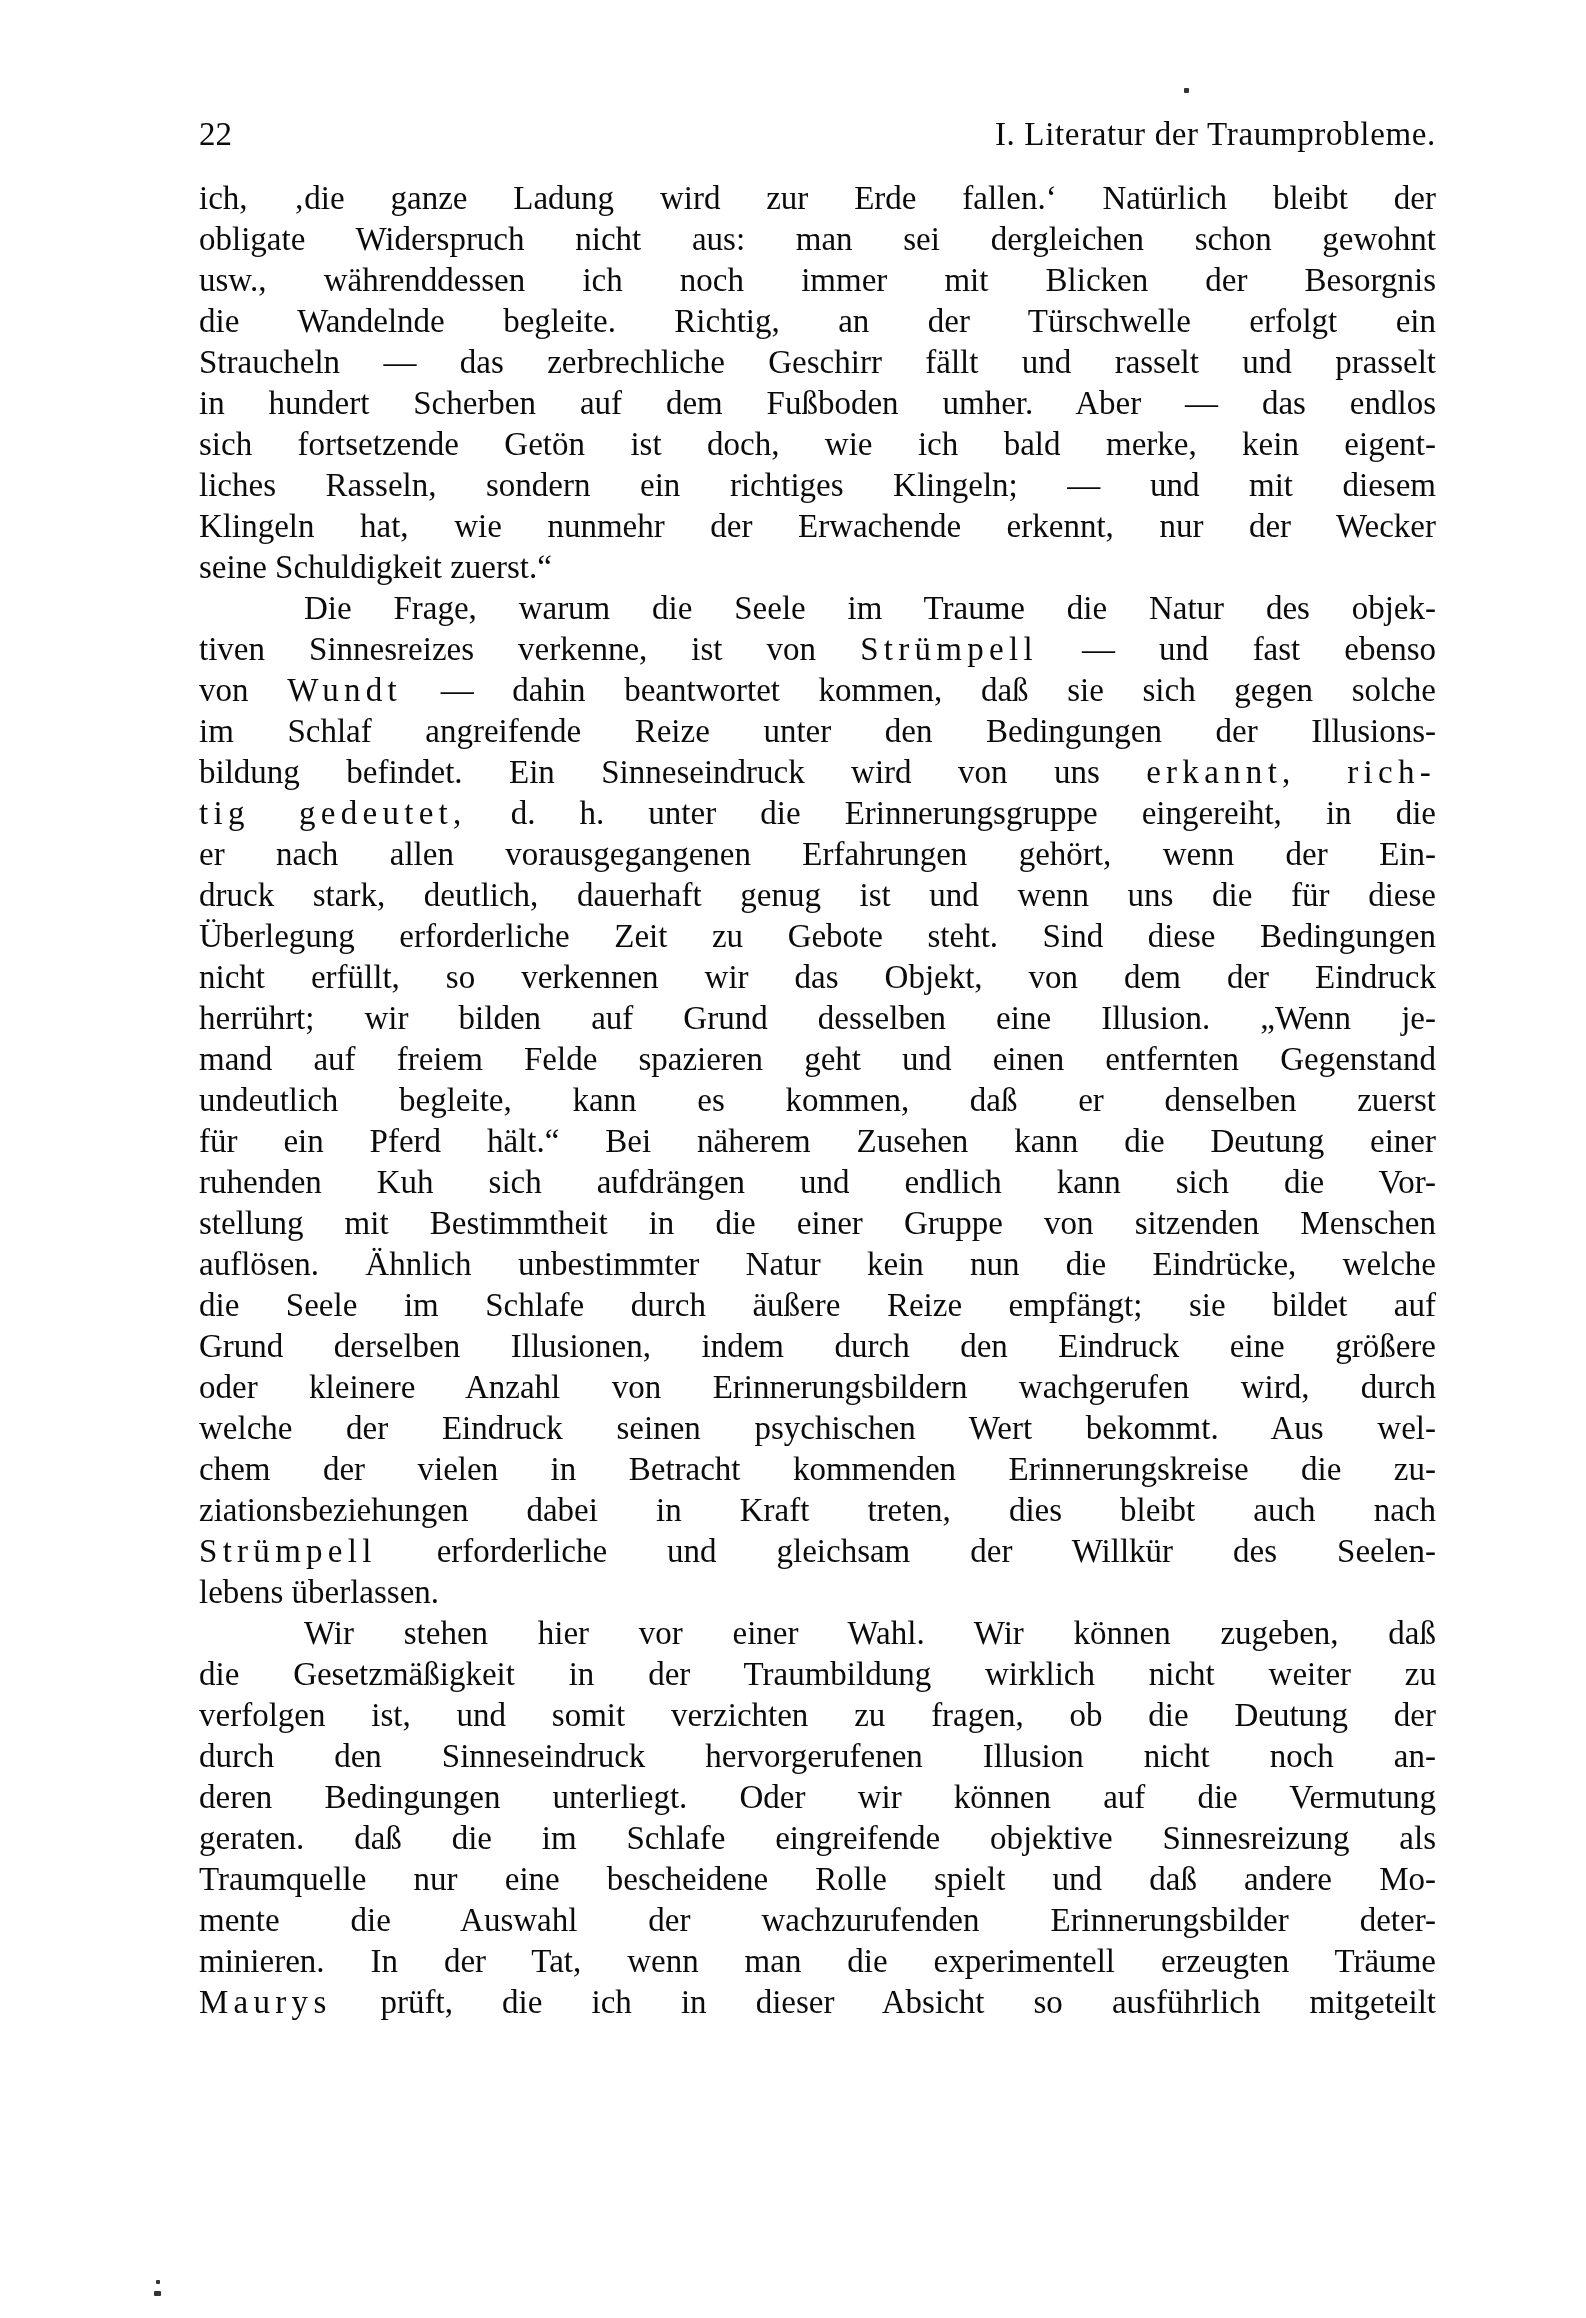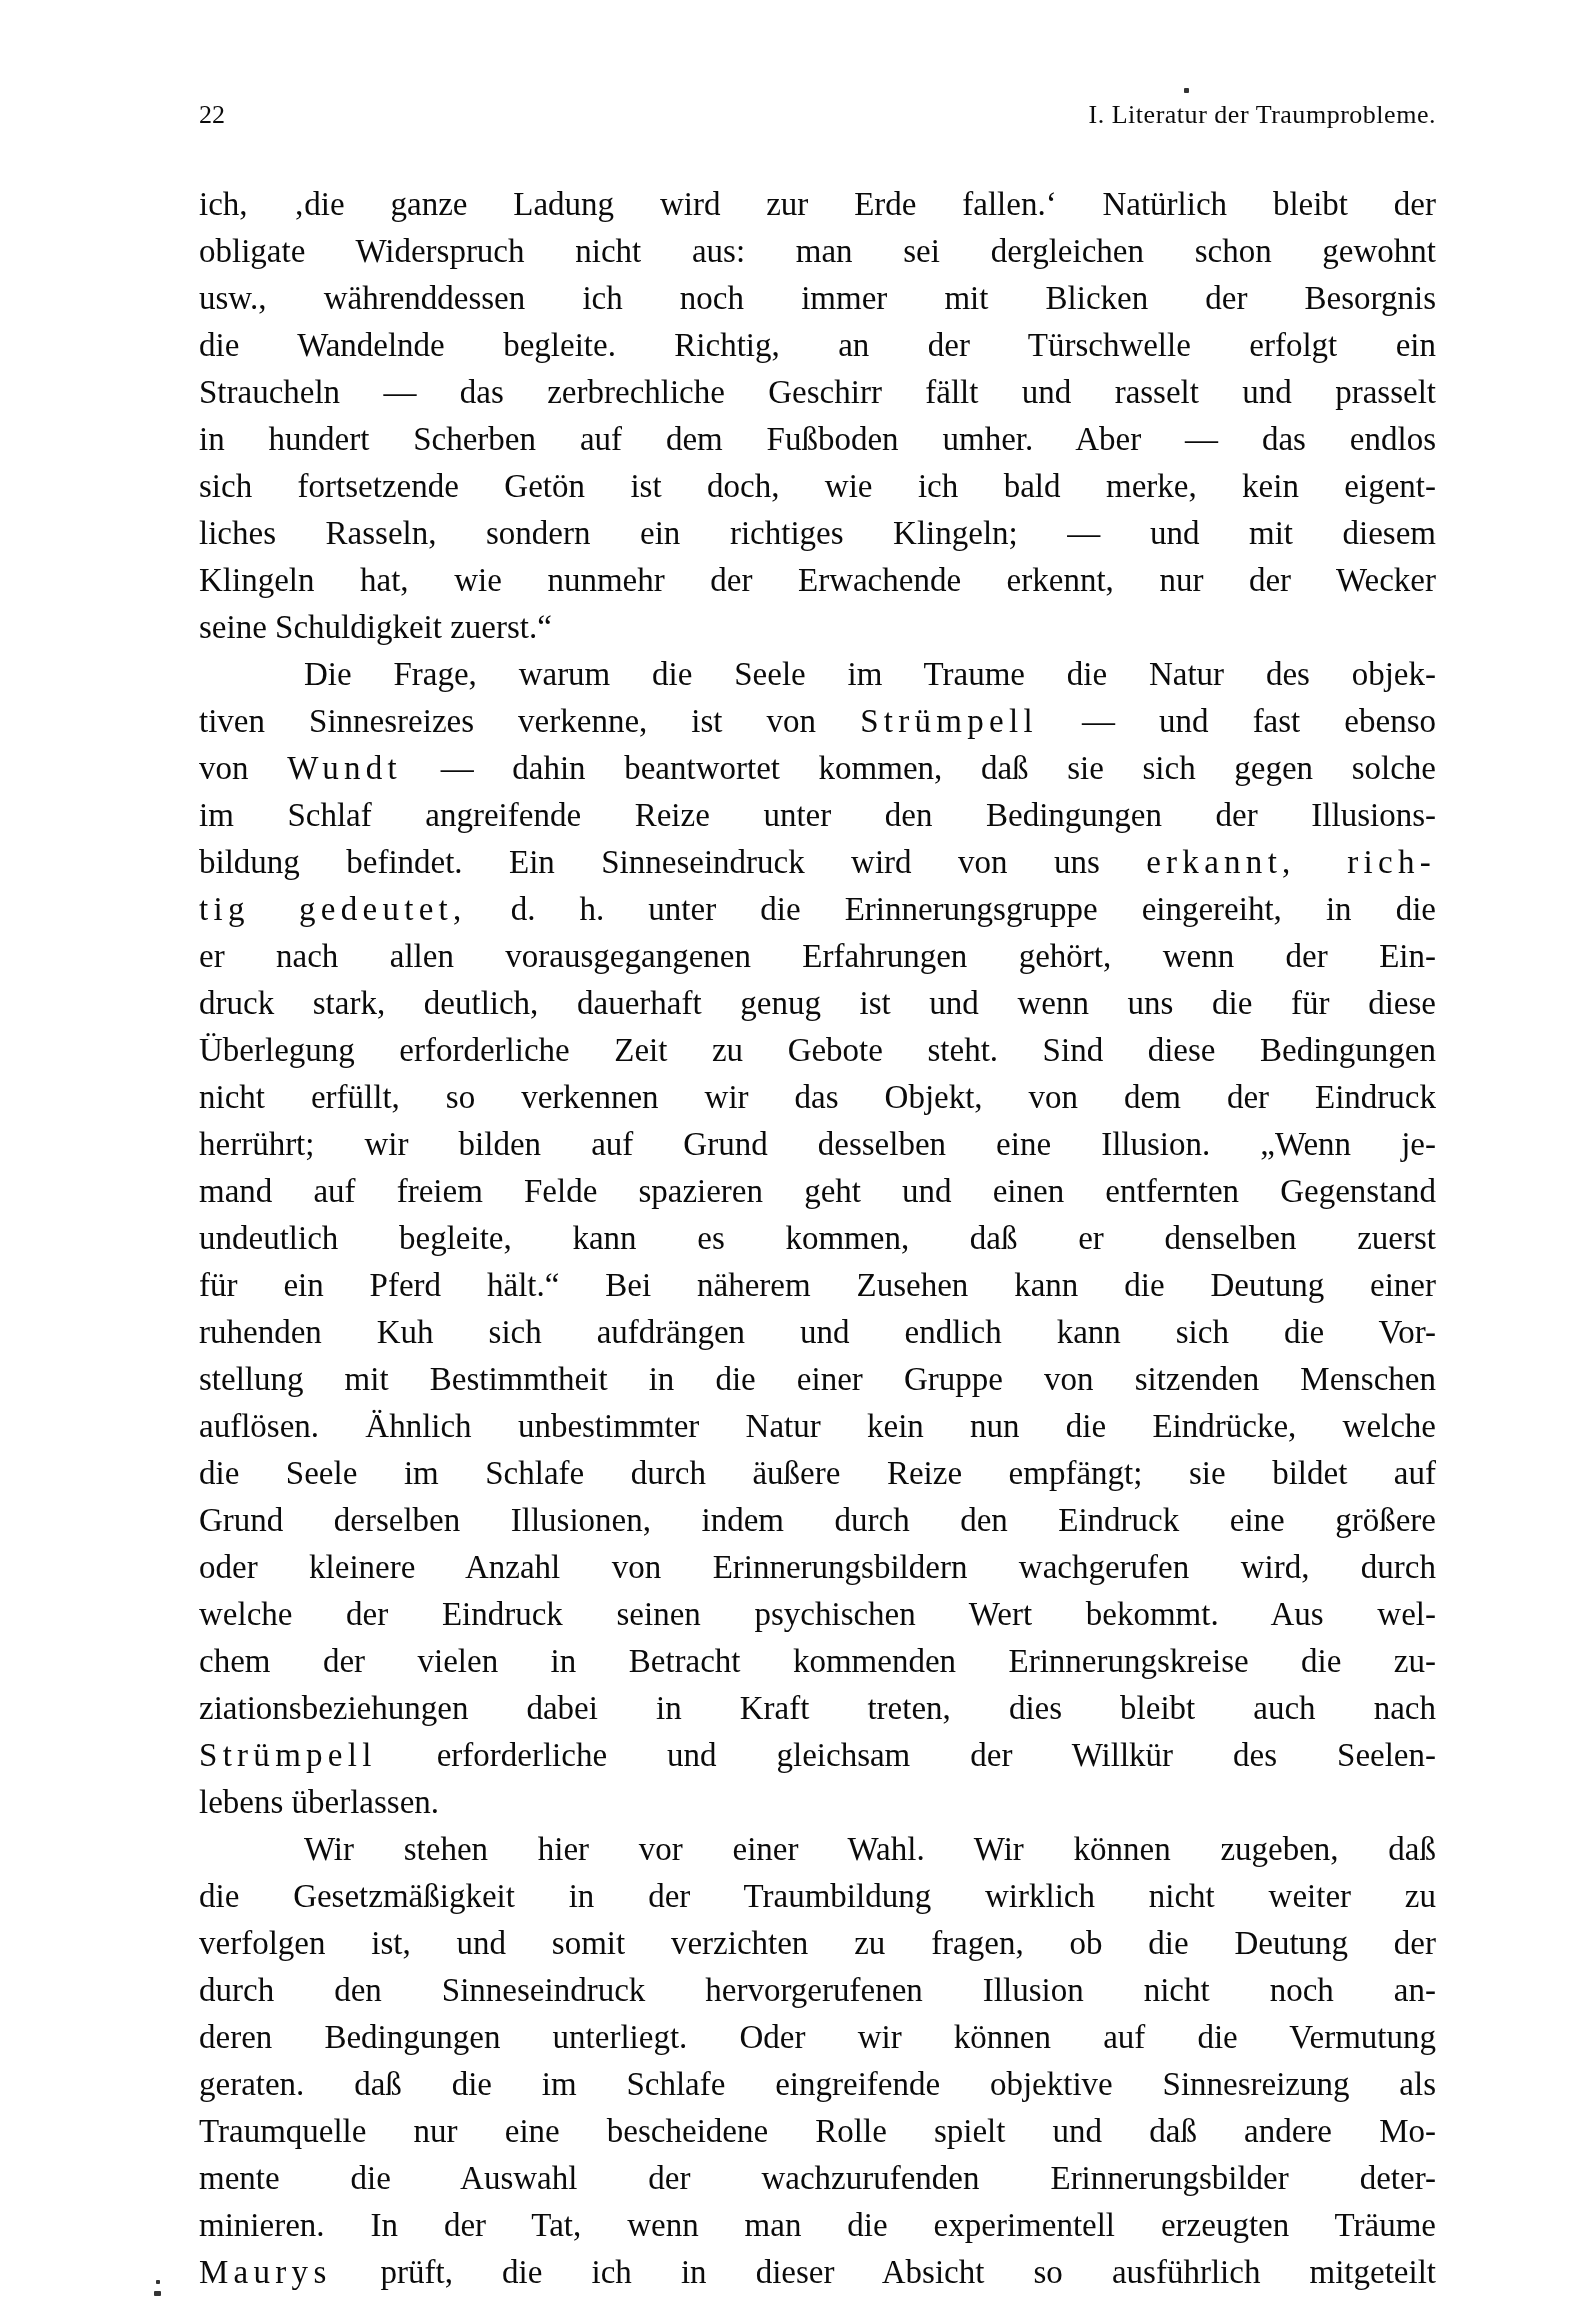--- a/index.html
+++ b/index.html
@@ -7,25 +7,25 @@
     position: relative;
     width: 1586px;
     height: 2319px;
     background: #ffffff;
     color: #0b0b0b;
     font-family: "Liberation Serif", serif;
     overflow: hidden;
   }
   .header {
     position: absolute;
-    top: 94px;
+    top: 114px;
     left: 199px;
     width: 1237px;
     height: 43px;
-    font-size: 26px;
+    font-size: 33px;
     line-height: 41px;
   }
   .pagenum {
     position: absolute;
     left: 0;
     top: 0;
   }
   .runtitle {
     display: block;
     text-align: right;
@@ -38,21 +38,20 @@
     width: 1237px;
     font-size: 33px;
     line-height: 41px;
   }
   .line {
     text-align: justify;
     text-align-last: justify;
     white-space: normal;
     height: 41px;
     overflow: visible;
-    margin-top: 6px;
   }
   .line.indent { text-indent: 105px; }
   .line.end { text-align-last: left; }
   .sperr { letter-spacing: 0.16em; }
   .speck {
     position: absolute;
     background: #111111;
     border-radius: 0.9px;
     opacity: 0.85;
   }

